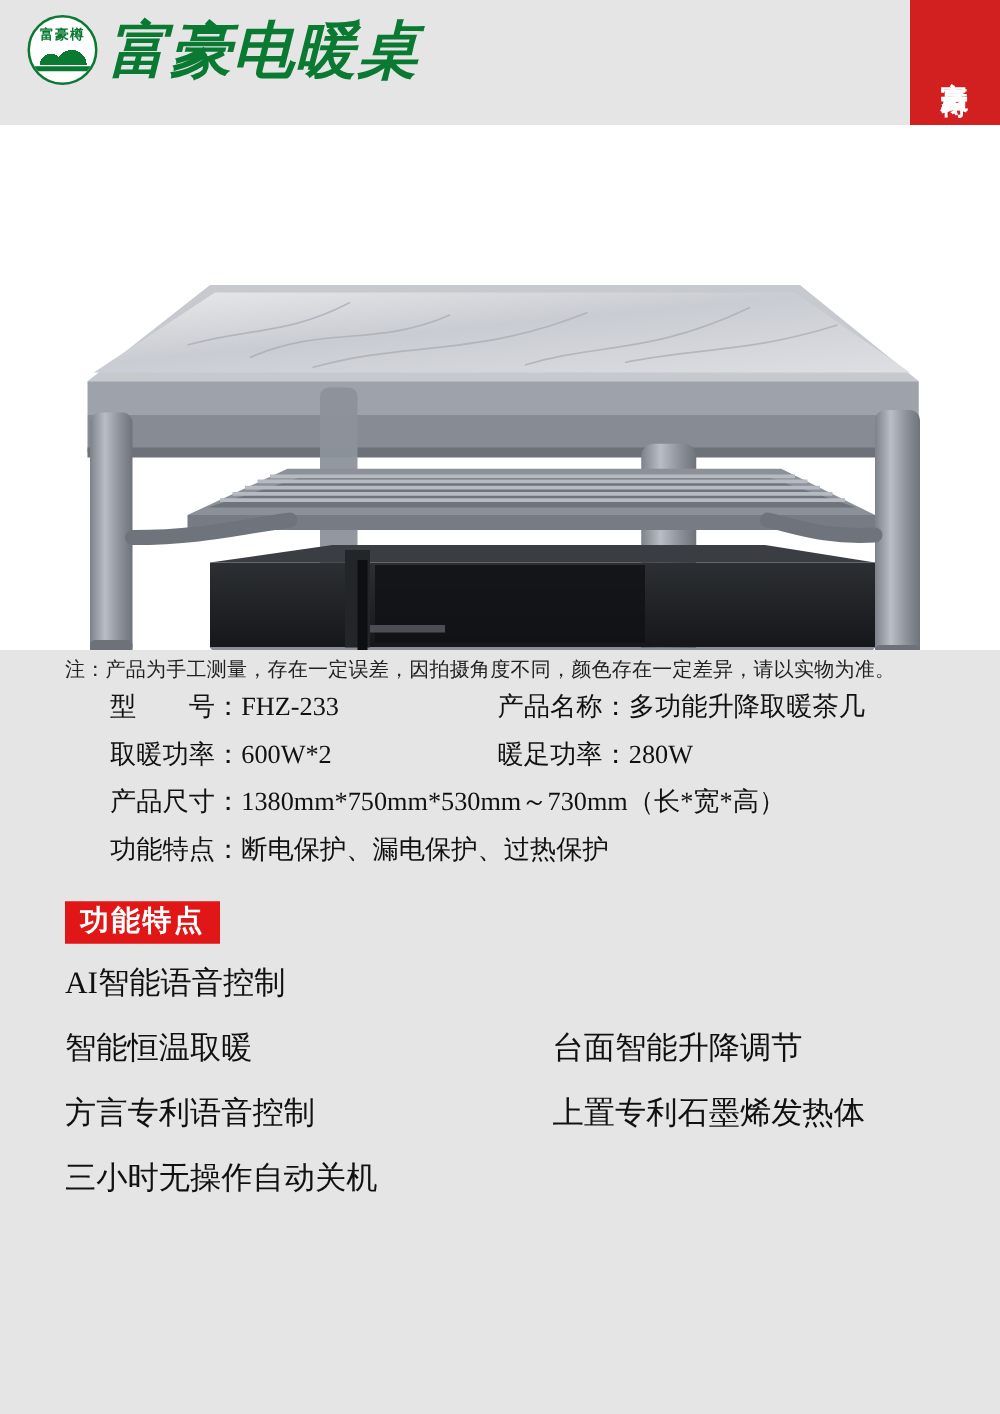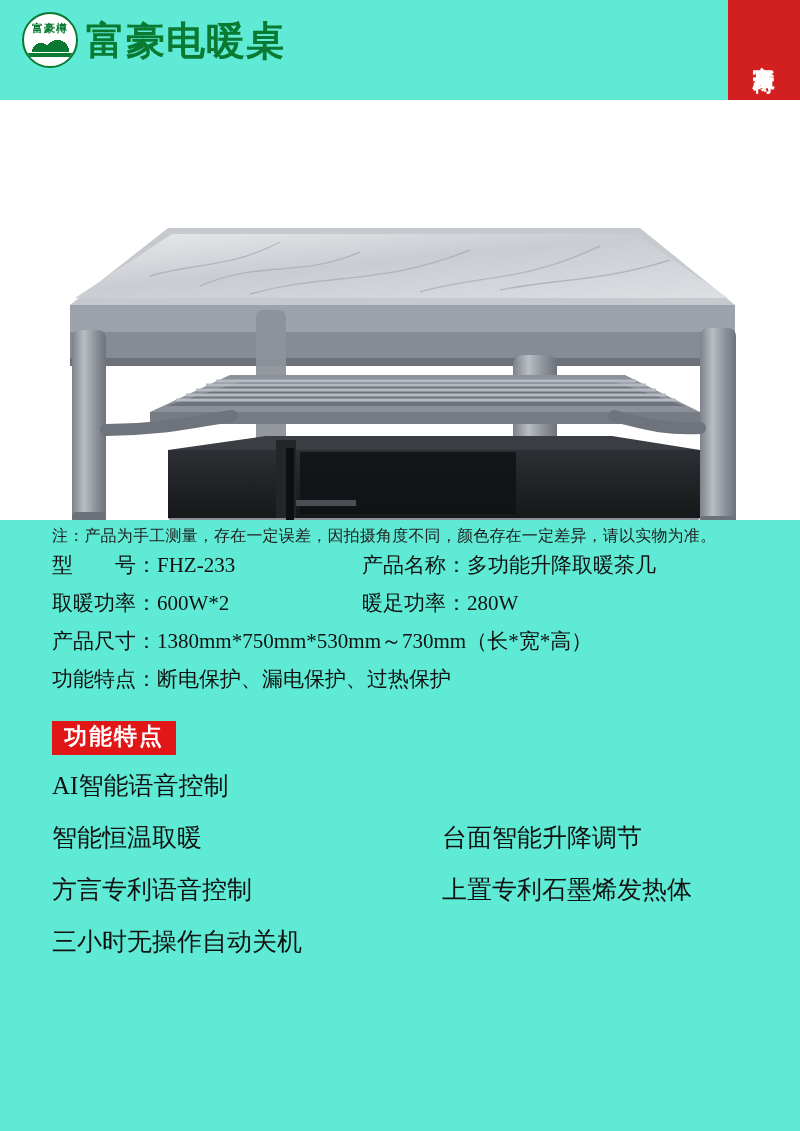--- a/index.html
+++ b/index.html
@@ -8,21 +8,21 @@
     height: 1131px;
     background: #ffffff;
     font-family: "Liberation Sans", sans-serif;
     color: #1a1a1a;
     overflow: hidden;
   }
   .page {
     position: relative;
     width: 800px;
     height: 1131px;
-    background: #5eead4;
+    background: #e5e5e5;
   }
 
   
   .header {
     position: relative;
     height: 100px;
     padding: 12px 0 0 22px;
   }
   .brand-lockup {
     display: flex;
@@ -61,25 +61,26 @@
     position: relative;
   }
   .brand-seal .seal-bar {
     width: 46px;
     height: 4px;
     background: #0a7a32;
     margin-top: 1px;
   }
   .brand-name {
     font-family: "Liberation Serif", serif;
-    font-size: 39px;
+    font-size: 49px;
     font-weight: bold;
     color: #0a7a32;
     letter-spacing: 1px;
     line-height: 1;
+    font-style: italic;
   }
   .corner-badge {
     position: absolute;
     top: 0;
     right: 0;
     width: 72px;
     height: 100px;
     background: #d21f1f;
     color: #ffffff;
     display: flex;
@@ -131,20 +132,21 @@
   .specs {
     padding: 4px 0 0 52px;
     font-size: 21px;
     font-family: "Liberation Serif", serif;
     color: #111;
   }
   .spec-row {
     display: flex;
     align-items: baseline;
     margin-bottom: 10px;
+    margin-left: 36px;
   }
   .spec-col-a { width: 310px; flex: 0 0 310px; }
   .spec-col-b { flex: 1 1 auto; }
   .spec-full { display: block; }
 
   
   .features {
     padding: 6px 0 0 52px;
     font-family: "Liberation Serif", serif;
     font-size: 25px;

